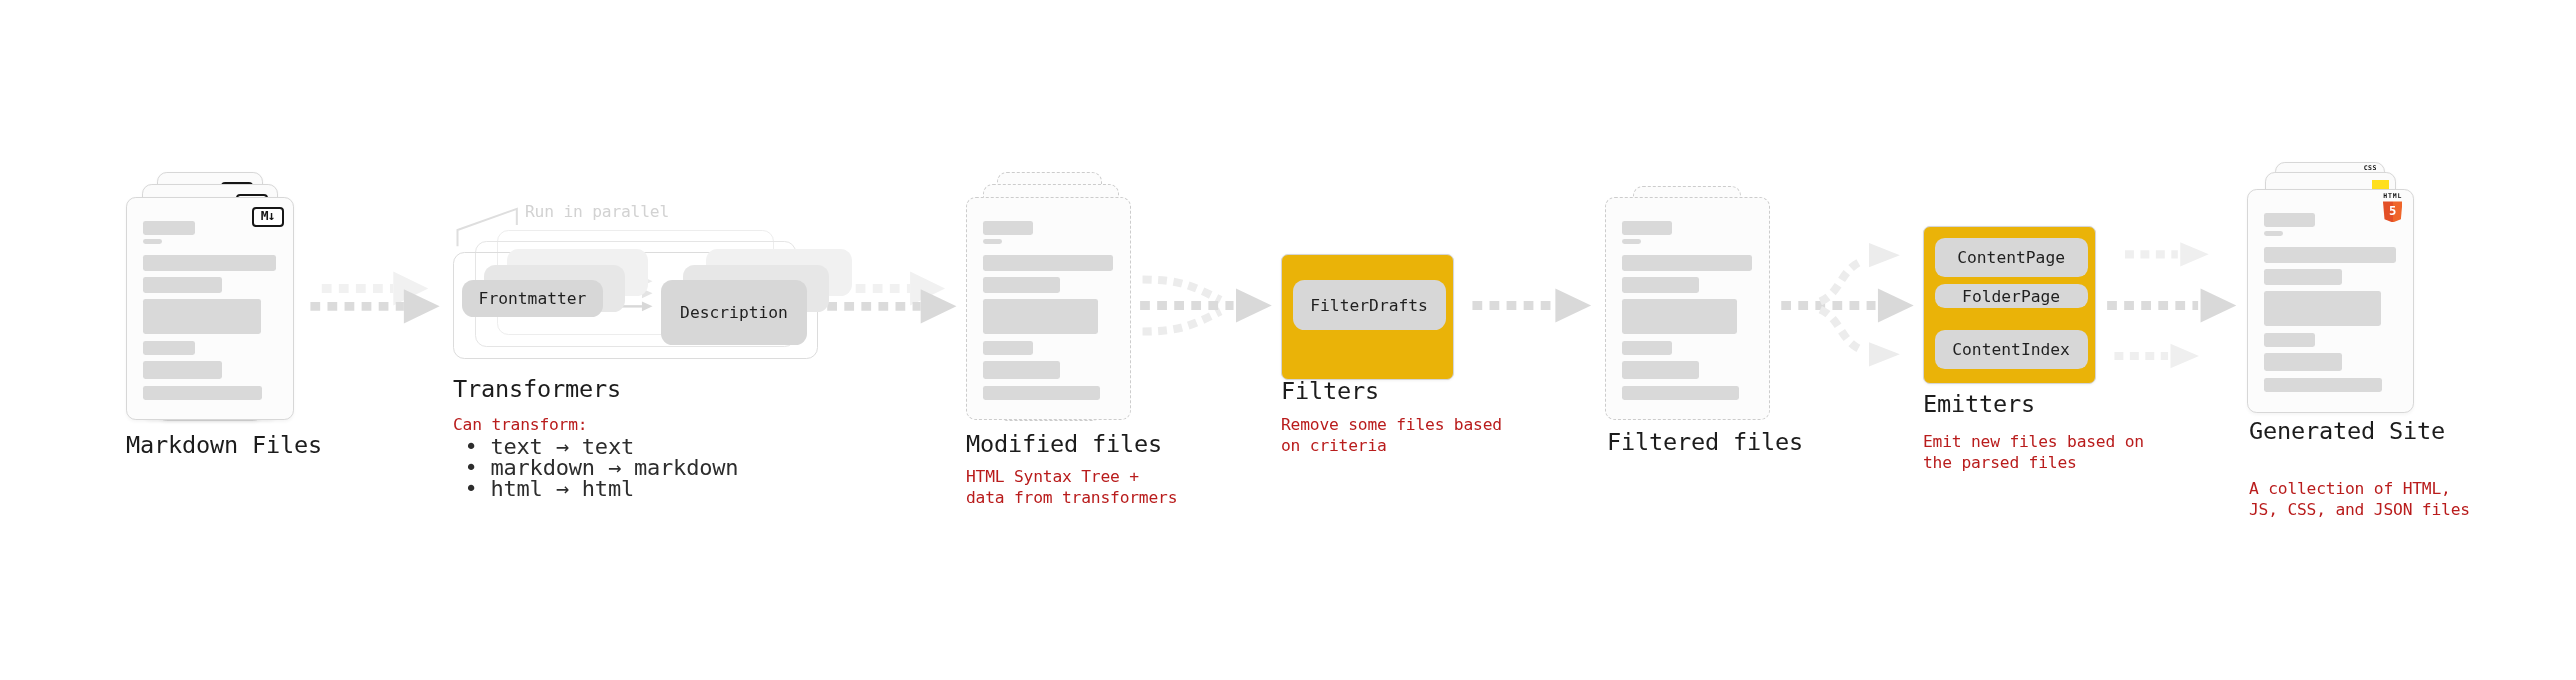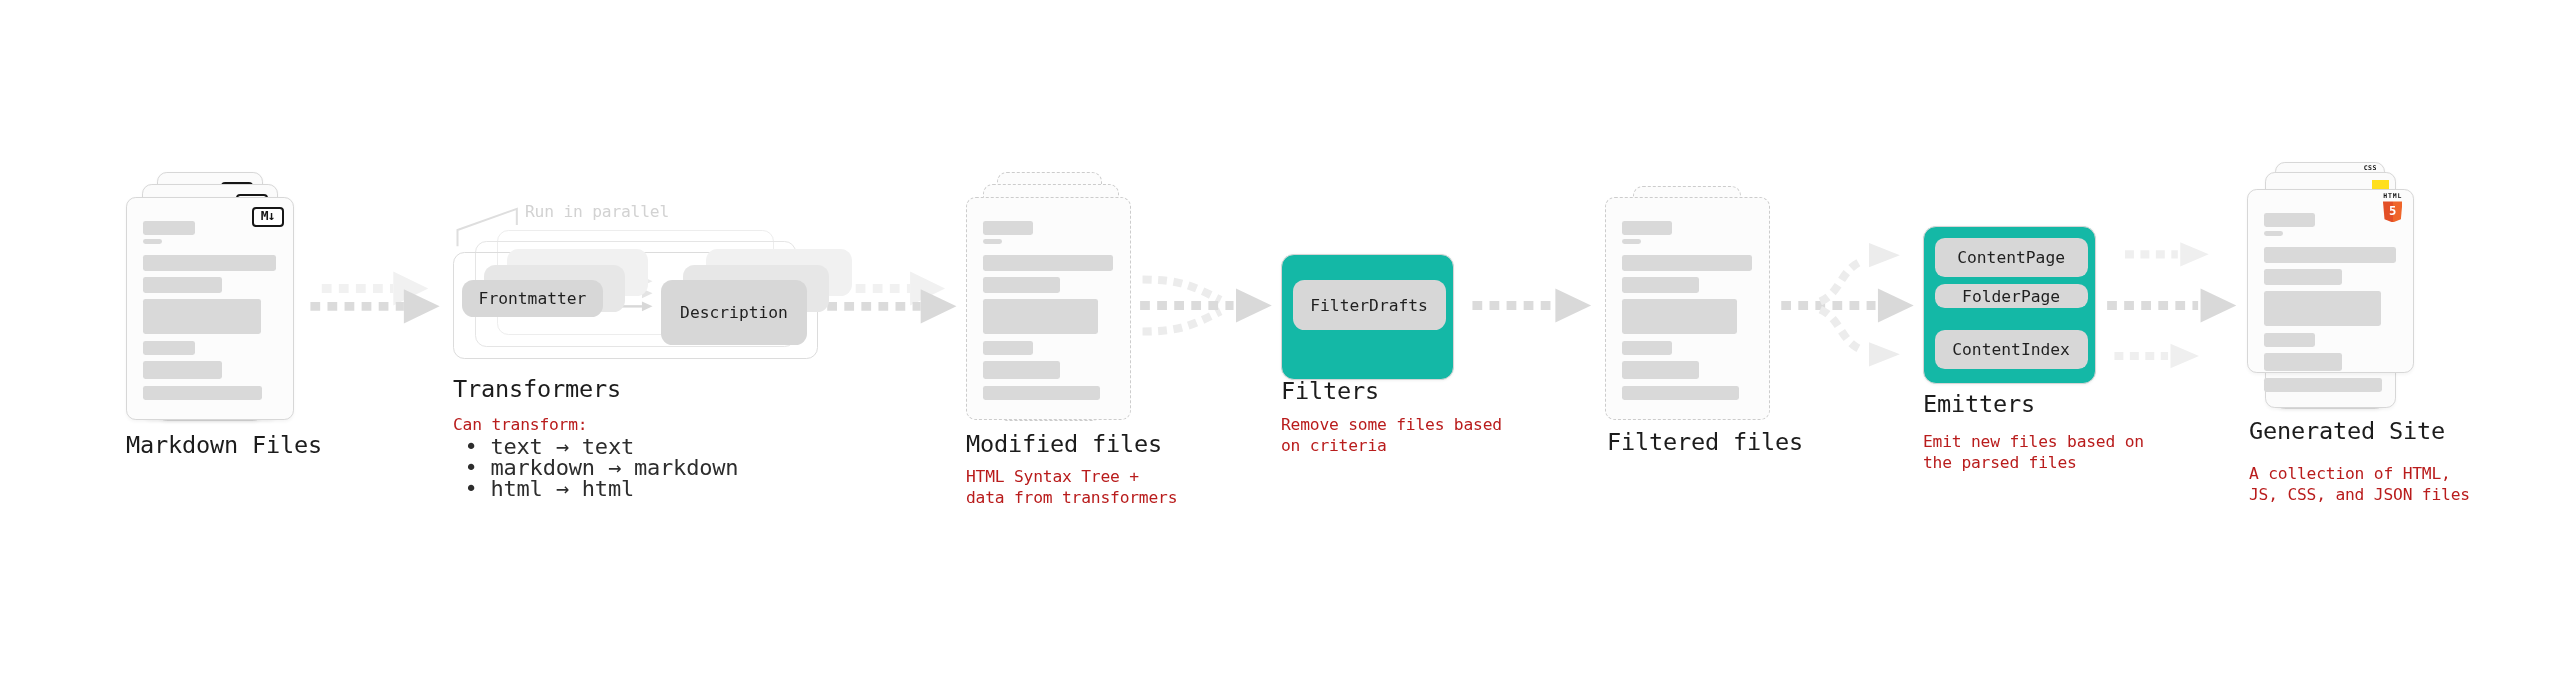--- a/index.html
+++ b/index.html
@@ -35,21 +35,21 @@
         display:flex;align-items:center;justify-content:center;font-size:16.3px;color:#1f1f1f}
   .pill.l2{background:#e7e7e7}
   .pill.l3{background:#f1f1f1}
 
   
   .obox{position:absolute;border:1.6px solid #dcdcdc;border-radius:11.4px;box-sizing:border-box}
   .obox.l2{border-color:#e5e5e5}
   .obox.l3{border-color:#ededed}
 
   
-  .cbox{position:absolute;background:#14b8a6;border:1.6px solid #d5d5d5;border-radius:13px;
+  .cbox{position:absolute;background:#eab308;border:1.6px solid #d5d5d5;border-radius:7px;
         box-sizing:border-box;box-shadow:0 0.8px 2.4px rgba(0,0,0,.05)}
 
   .label{position:absolute;font-size:23.6px;line-height:26px;font-weight:500;color:#1c1c1c;letter-spacing:-0.2px;white-space:nowrap}
   .desc{position:absolute;font-size:16.3px;line-height:21px;color:#b91c1c;white-space:pre-line;letter-spacing:-0.2px}
   .bullets{position:absolute;font-size:22px;line-height:21px;color:#2d2d2d;letter-spacing:-0.2px}
   .bullets div{padding-left:11.4px;white-space:nowrap}
   .annotation{position:absolute;font-size:16.3px;color:#d2d2d2;letter-spacing:-0.2px;white-space:nowrap}
 
   
   .js-badge{position:absolute;top:6.5px;right:6.5px;width:17px;height:10.6px;background:#ffdf1e}
@@ -233,35 +233,35 @@
   <div>
     <div class="doc back" style="left:2275px;top:162px;width:110px;height:247px">
       <div class="css-badge">
         <div class="css-txt">CSS</div>
         <div class="css-bar"></div>
       </div>
     </div>
     <div class="doc back" style="left:2265px;top:172px;width:131px;height:236px">
       <div class="js-badge"></div>
     </div>
-    <div class="doc" style="left:2247px;top:189px;width:167px;height:184px">
+    <div class="doc" style="left:2247px;top:189px;width:167px;height:224px">
       <div class="html5-badge">
         <div class="h5-txt">HTML</div>
         <div class="h5-shield">5</div>
       </div>
       <div class="bars">
         <div class="bar b1"></div>
           <div class="bar b2"></div>
           <div class="bar b3"></div>
           <div class="bar b4"></div>
         <div class="bar b5"></div>
           <div class="bar b6"></div>
           <div class="bar b7"></div>
           <div class="bar b8"></div>
       </div>
     </div>
     <div class="label" style="left:2249px;top:418px">Generated Site</div>
-    <div class="desc" style="left:2249px;top:463px">A collection of HTML,
+    <div class="desc" style="left:2249px;top:478px">A collection of HTML,
 JS, CSS, and JSON files</div>
   </div>
 
 </div>
 
 
 </body></html>

